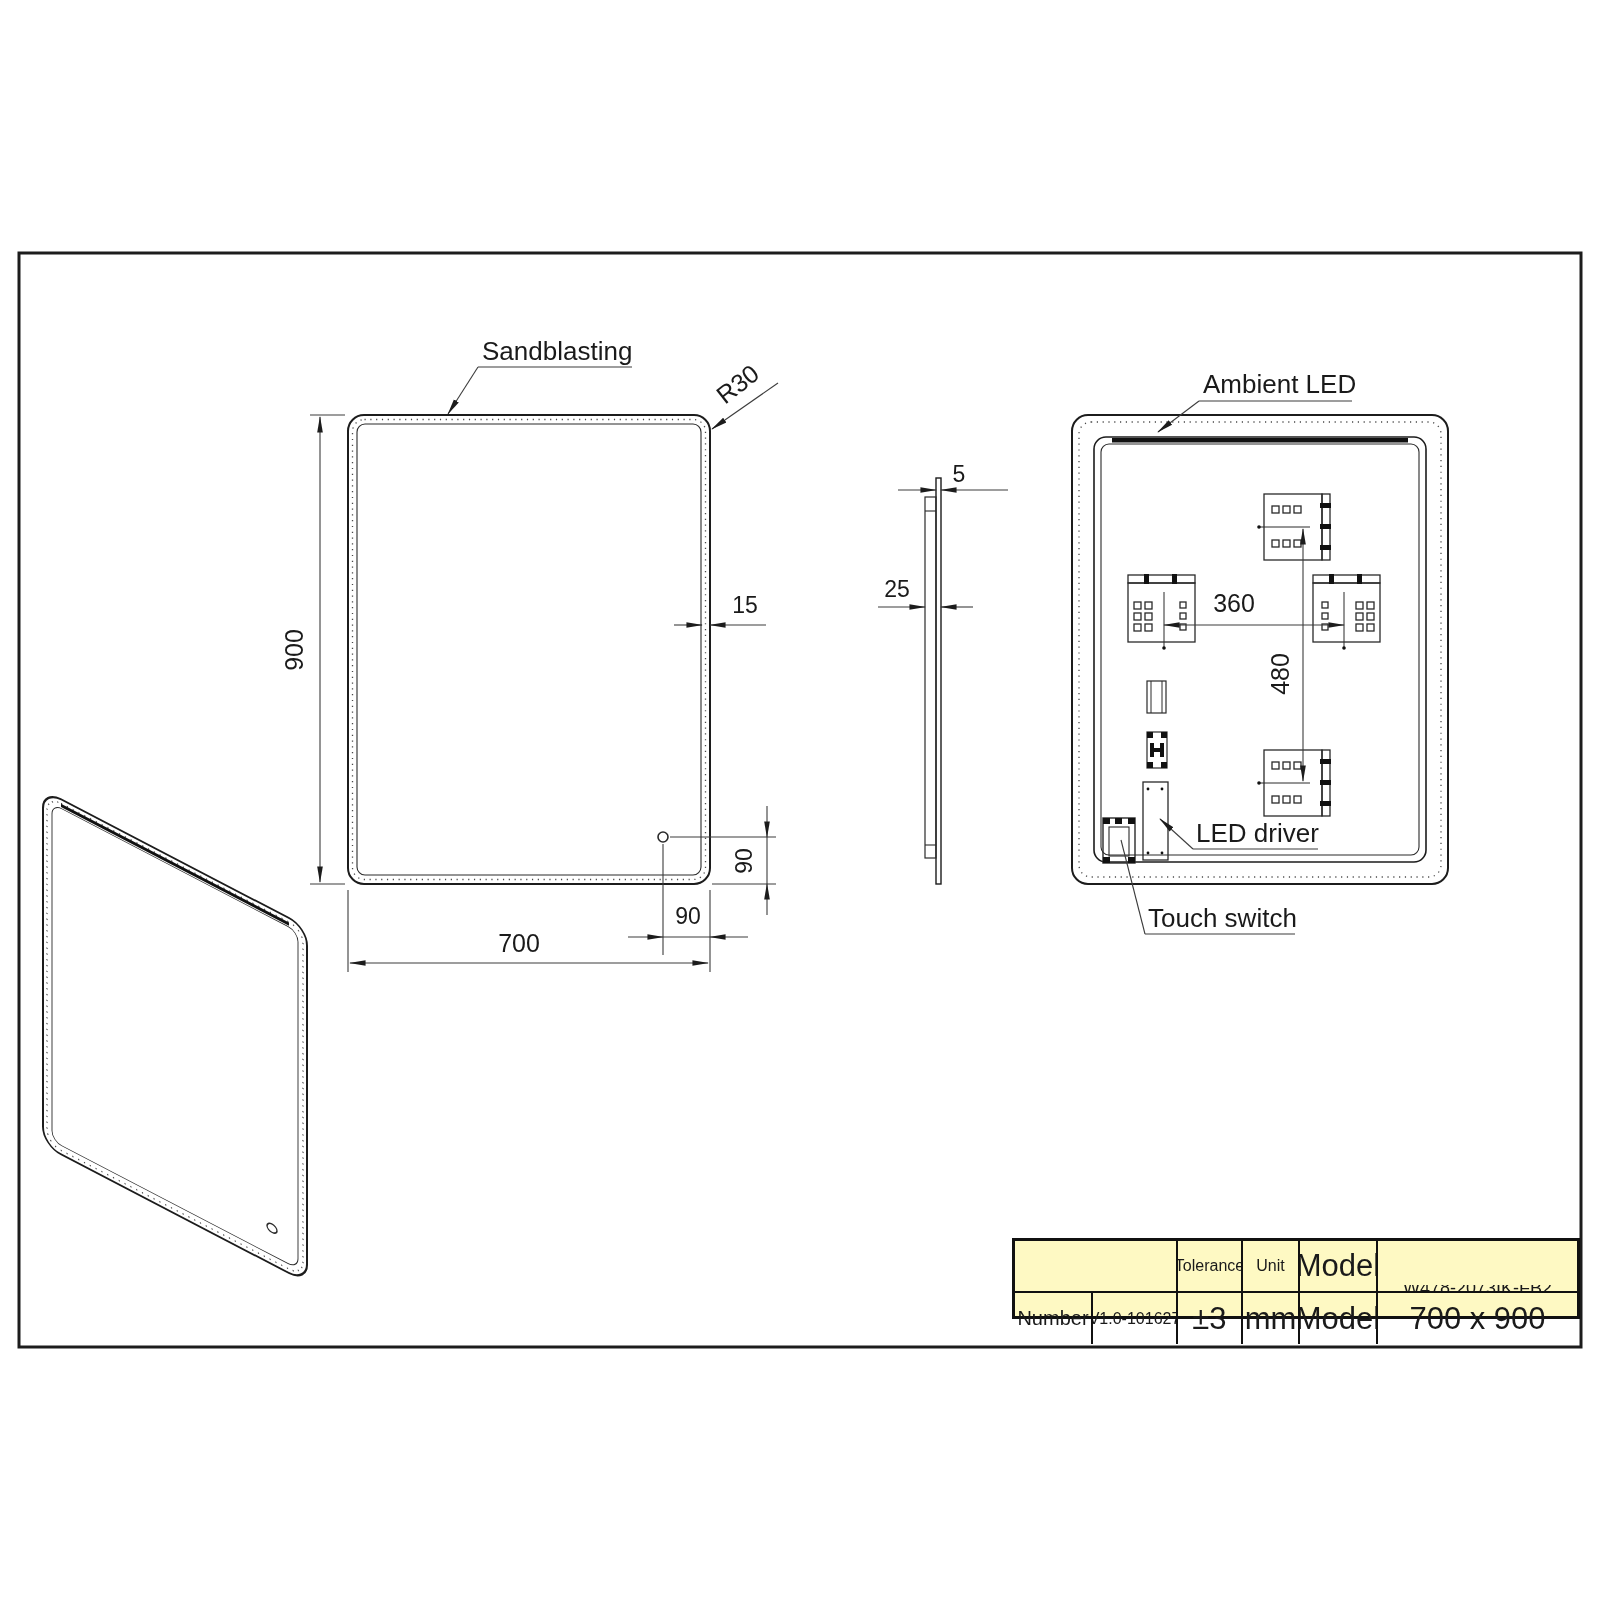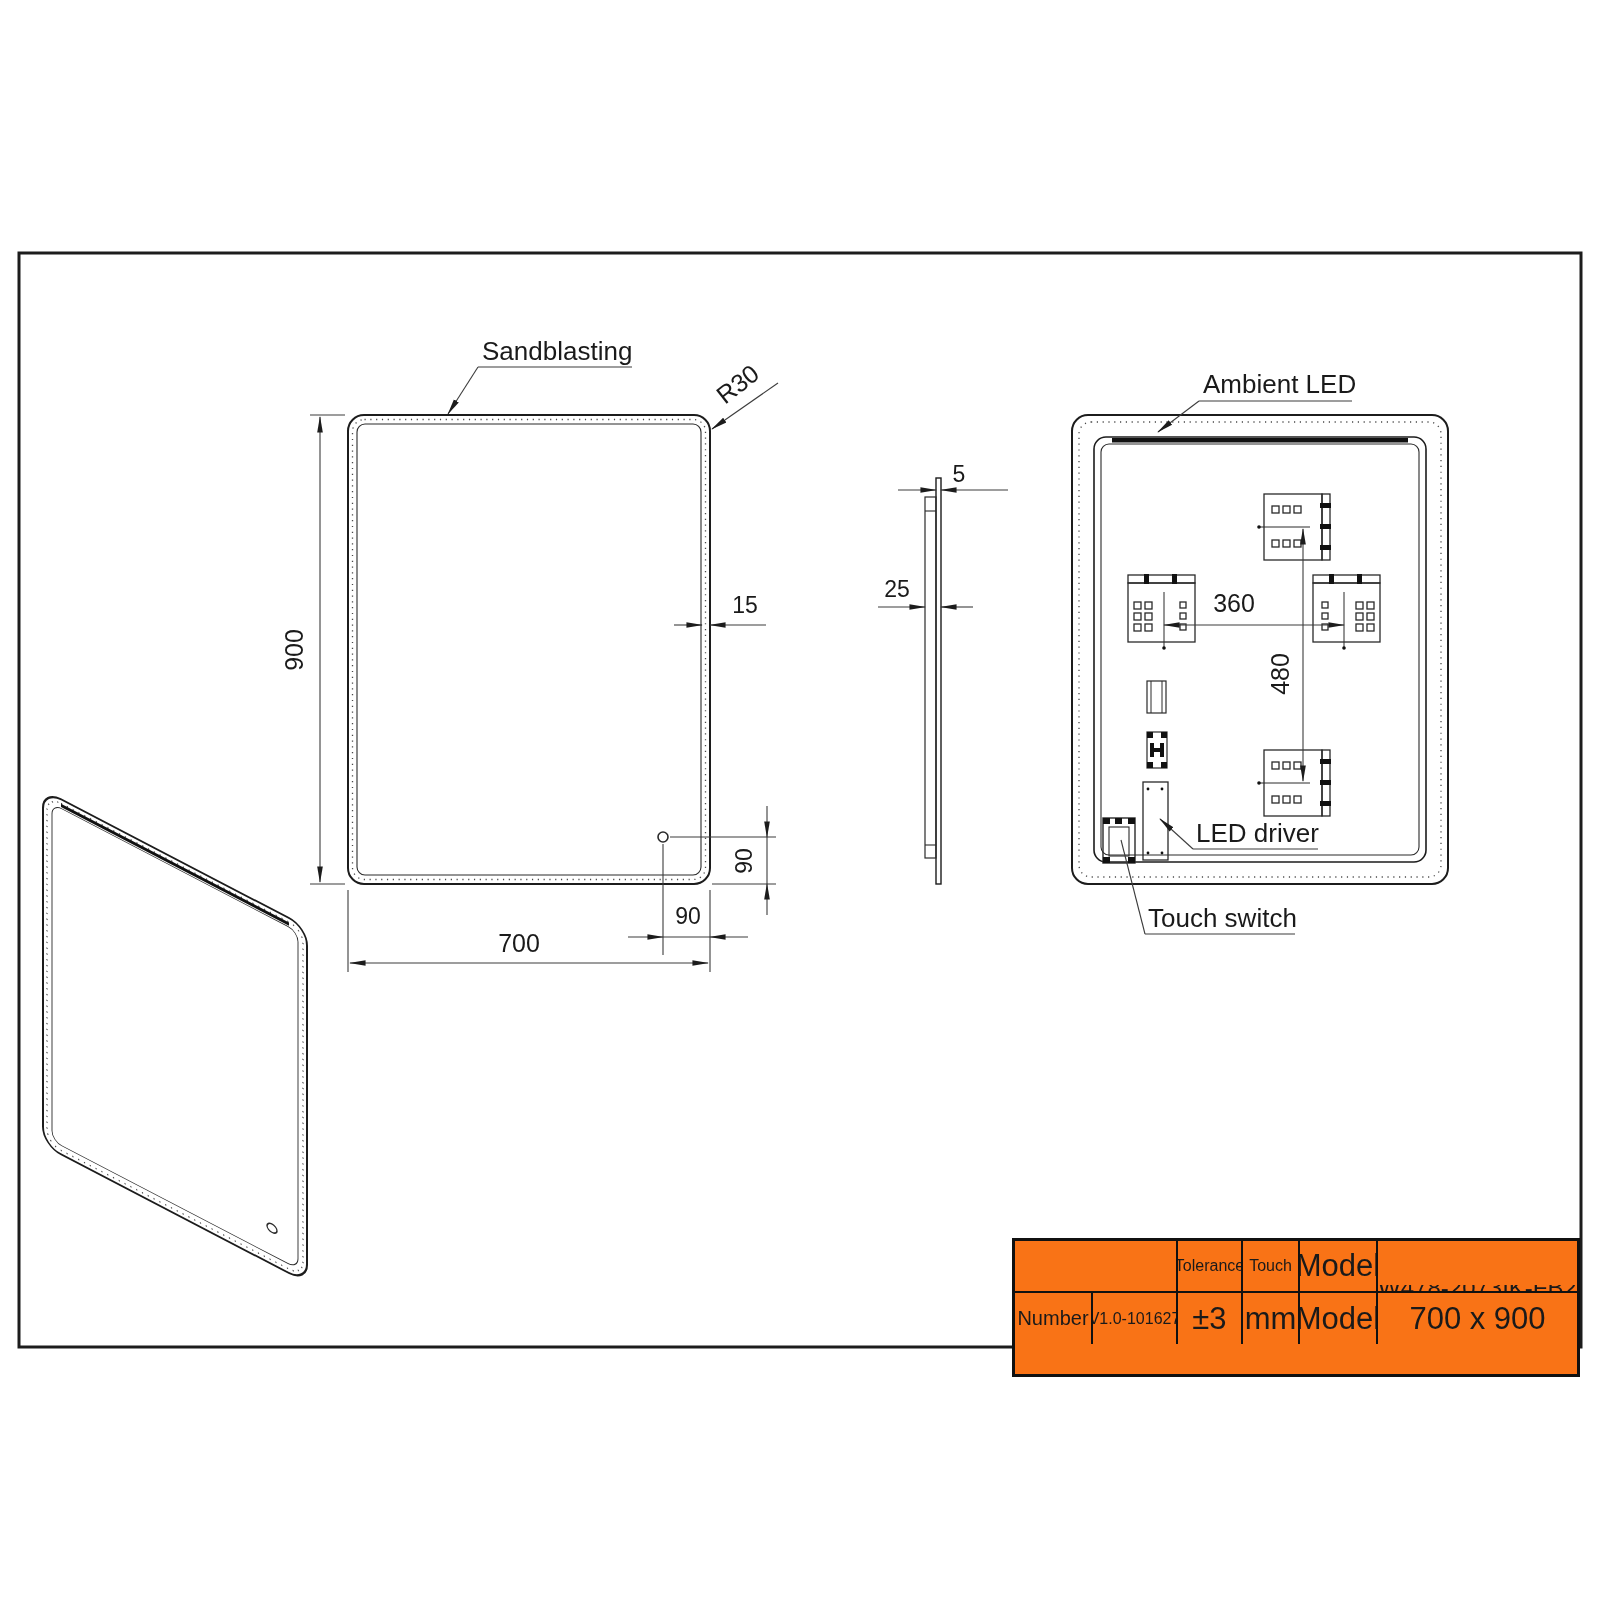--- a/index.html
+++ b/index.html
@@ -1,32 +1,32 @@
 <!DOCTYPE html>
 <html><head>
 <meta charset="utf-8">
 <style>
   html,body{margin:0;padding:0;background:#ffffff;}
   #canvas{position:relative;width:1600px;height:1600px;background:#fff;overflow:hidden;
           font-family:"Liberation Sans",sans-serif;}
   #drawing-svg{position:absolute;left:0;top:0;}
   
-  #title-block{position:absolute;left:1012px;top:1238px;width:568px;height:139px;
-               border:3px solid #111;box-sizing:border-box;background:#f97316;}
+  #title-block{position:absolute;left:1012px;top:1238px;width:568px;height:81px;
+               border:3px solid #111;box-sizing:border-box;background:#fef9c3;}
   .tb-row{display:flex;width:100%;box-sizing:border-box;}
   .tb-row.r1{height:52px;}
   .tb-row.r2{height:51px;}
   .tb-cell{box-sizing:border-box;border-right:2px solid #111;border-bottom:2px solid #111;
            display:flex;align-items:center;justify-content:center;color:#1a1a1a;white-space:nowrap;overflow:hidden;}
   .tb-row.r2 .tb-cell{border-bottom:none;}
   .tb-cell.last{border-right:none;}
   .fs-small{font-size:16px;}
   .fs-med{font-size:20px;}
   .fs-big{font-size:31px;}
-  .fs-modelval{font-size:24px;margin-top:44px;}
+  .fs-modelval{font-size:18px;margin-top:44px;}
   
   text{fill:#1a1a1a;font-family:"Liberation Sans",sans-serif;}
   .lbl{font-size:26px;}
   .dim{font-size:25px;}
   .dim-sm{font-size:23px;}
   .ol{stroke:#1c1c1c;fill:none;}
   .thin{stroke:#2a2a2a;fill:none;}
   .dimline{stroke:#3c3c3c;fill:none;stroke-width:1.1;}
   .stipple{stroke:#4a4a4a;fill:none;stroke-width:1.3;stroke-dasharray:1.2 4.6;}
 </style>
@@ -239,21 +239,21 @@
       <rect x="9" y="9" width="246" height="337" rx="10" class="thin" stroke-width="0.9"></rect>
       <line x1="18" y1="6" x2="246" y2="6" stroke="#111" stroke-width="3.2"></line>
       <ellipse cx="229" cy="319" rx="5" ry="4.2" class="thin" stroke-width="1.4"></ellipse>
     </g>
   </svg>
 
   <div id="title-block">
     <div class="tb-row r1">
       <div class="tb-cell" style="width:163px"></div>
       <div class="tb-cell fs-small" style="width:65px">Tolerance</div>
-      <div class="tb-cell fs-small" style="width:57px">Touch</div>
+      <div class="tb-cell fs-small" style="width:57px">Unit</div>
       <div class="tb-cell fs-big" style="width:78px">Model</div>
       <div class="tb-cell fs-modelval last" style="flex:1">W478-2073IK-FB2</div>
     </div>
     <div class="tb-row r2">
       <div class="tb-cell fs-med" style="width:78px">Number</div>
       <div class="tb-cell fs-small" style="width:85px">V1.0-101627</div>
       <div class="tb-cell fs-big" style="width:65px">±3</div>
       <div class="tb-cell fs-big" style="width:57px">mm</div>
       <div class="tb-cell fs-big" style="width:78px">Model</div>
       <div class="tb-cell fs-big last" style="flex:1">700 x 900</div>

